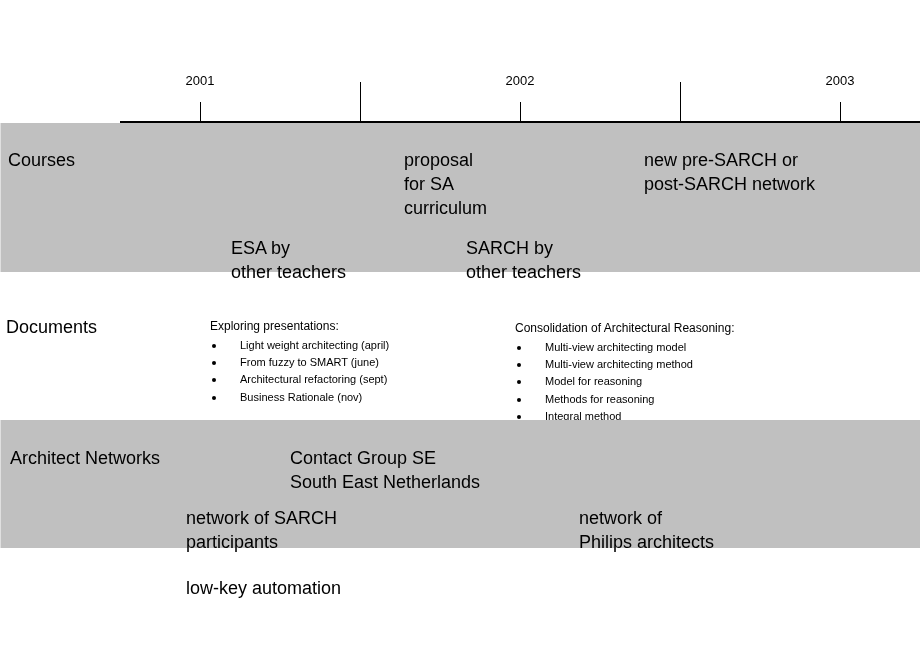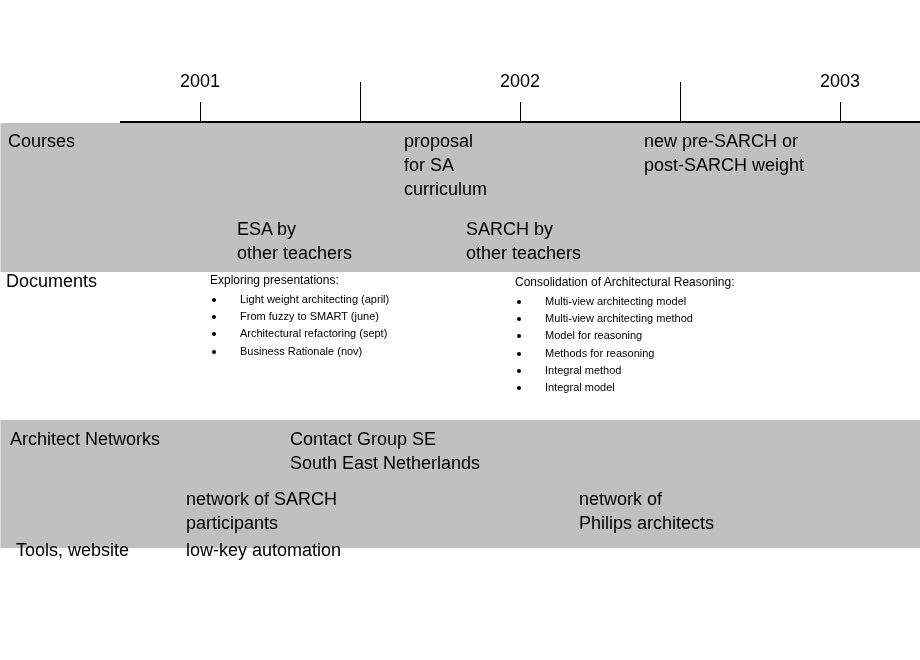--- a/index.html
+++ b/index.html
@@ -2,32 +2,32 @@
 <html><head>
 <meta charset="utf-8">
 <style>
   html, body { margin: 0; padding: 0; }
   body {
     width: 920px; height: 660px; position: relative; overflow: hidden;
     background: #ffffff;
     font-family: "Liberation Sans", sans-serif;
     color: #000;
   }
-  .abs { position: absolute; }
+  .abs { position: absolute; margin-top: 19px; }
   .band {
     position: absolute; left: 0; width: 920px;
     background: #c0c0c0;
     border-left: 1px solid #e0e0e0;
     box-sizing: border-box;
   }
   .axis-line { position: absolute; left: 120px; top: 121px; width: 800px; height: 2px; background: #000; }
   .tick { position: absolute; width: 1px; background: #000; }
   .tick.short { top: 102px; height: 20px; }
   .tick.long { top: 82px; height: 40px; }
-  .year { position: absolute; top: 70px; font-size: 18px; line-height: 22px; transform: translateX(-50%); }
+  .year { position: absolute; top: 70px; font-size: 13px; line-height: 22px; transform: translateX(-50%); }
   .lbl { font-size: 18px; line-height: 24px; white-space: pre; }
   .doc-title { font-size: 12px; line-height: 22px; }
   ul.bullets { list-style: none; margin: 0; padding: 0; font-size: 11px; line-height: 17.2px; }
   ul.bullets li { position: relative; padding-left: 30px; white-space: nowrap; }
   ul.bullets li::before {
     content: ""; position: absolute; left: 2px; top: 7px;
     width: 4px; height: 4px; border-radius: 50%; background: #000;
   }
 </style>
 </head>
@@ -44,28 +44,28 @@
   <div class="year" style="left:520px">2002</div>
   <div class="year" style="left:840px">2003</div>
 </div>
 
 <div class="band" style="top:123px;height:149px">
   <div class="abs lbl" style="left:7px;top:6px">Courses</div>
   <div class="abs lbl" style="left:403px;top:6px">proposal
 for SA
 curriculum</div>
   <div class="abs lbl" style="left:643px;top:6px">new pre-SARCH or
-post-SARCH weight</div>
-  <div class="abs lbl" style="left:236px;top:94px">ESA by
+post-SARCH network</div>
+  <div class="abs lbl" style="left:230px;top:94px">ESA by
 other teachers</div>
   <div class="abs lbl" style="left:465px;top:94px">SARCH by
 other teachers</div>
 </div>
 
-<div class="abs" style="left:0;top:264px;width:845px;height:129px">
+<div class="abs" style="left:0;top:272px;width:845px;height:129px">
   <div class="abs lbl" style="left:6px;top:5px">Documents</div>
 
   <div class="abs" style="left:210px;top:5px">
     <div class="doc-title">Exploring presentations:</div>
     <ul class="bullets">
       <li>Light weight architecting (april)</li>
       <li>From fuzzy to SMART (june)</li>
       <li>Architectural refactoring (sept)</li>
       <li>Business Rationale (nov)</li>
     </ul>
@@ -88,15 +88,14 @@
   <div class="abs lbl" style="left:9px;top:7px">Architect Networks</div>
   <div class="abs lbl" style="left:289px;top:7px">Contact Group SE
 South East Netherlands</div>
   <div class="abs lbl" style="left:185px;top:67px">network of SARCH
 participants</div>
   <div class="abs lbl" style="left:578px;top:67px">network of
 Philips architects</div>
 </div>
 
 <div class="abs" style="left:0;top:529px;width:920px;height:131px">
-  <div class="abs lbl" style="left:16px;top:9px">Tools, website</div>
   <div class="abs lbl" style="left:186px;top:9px">low-key automation</div>
 </div>
 
 </body></html>

